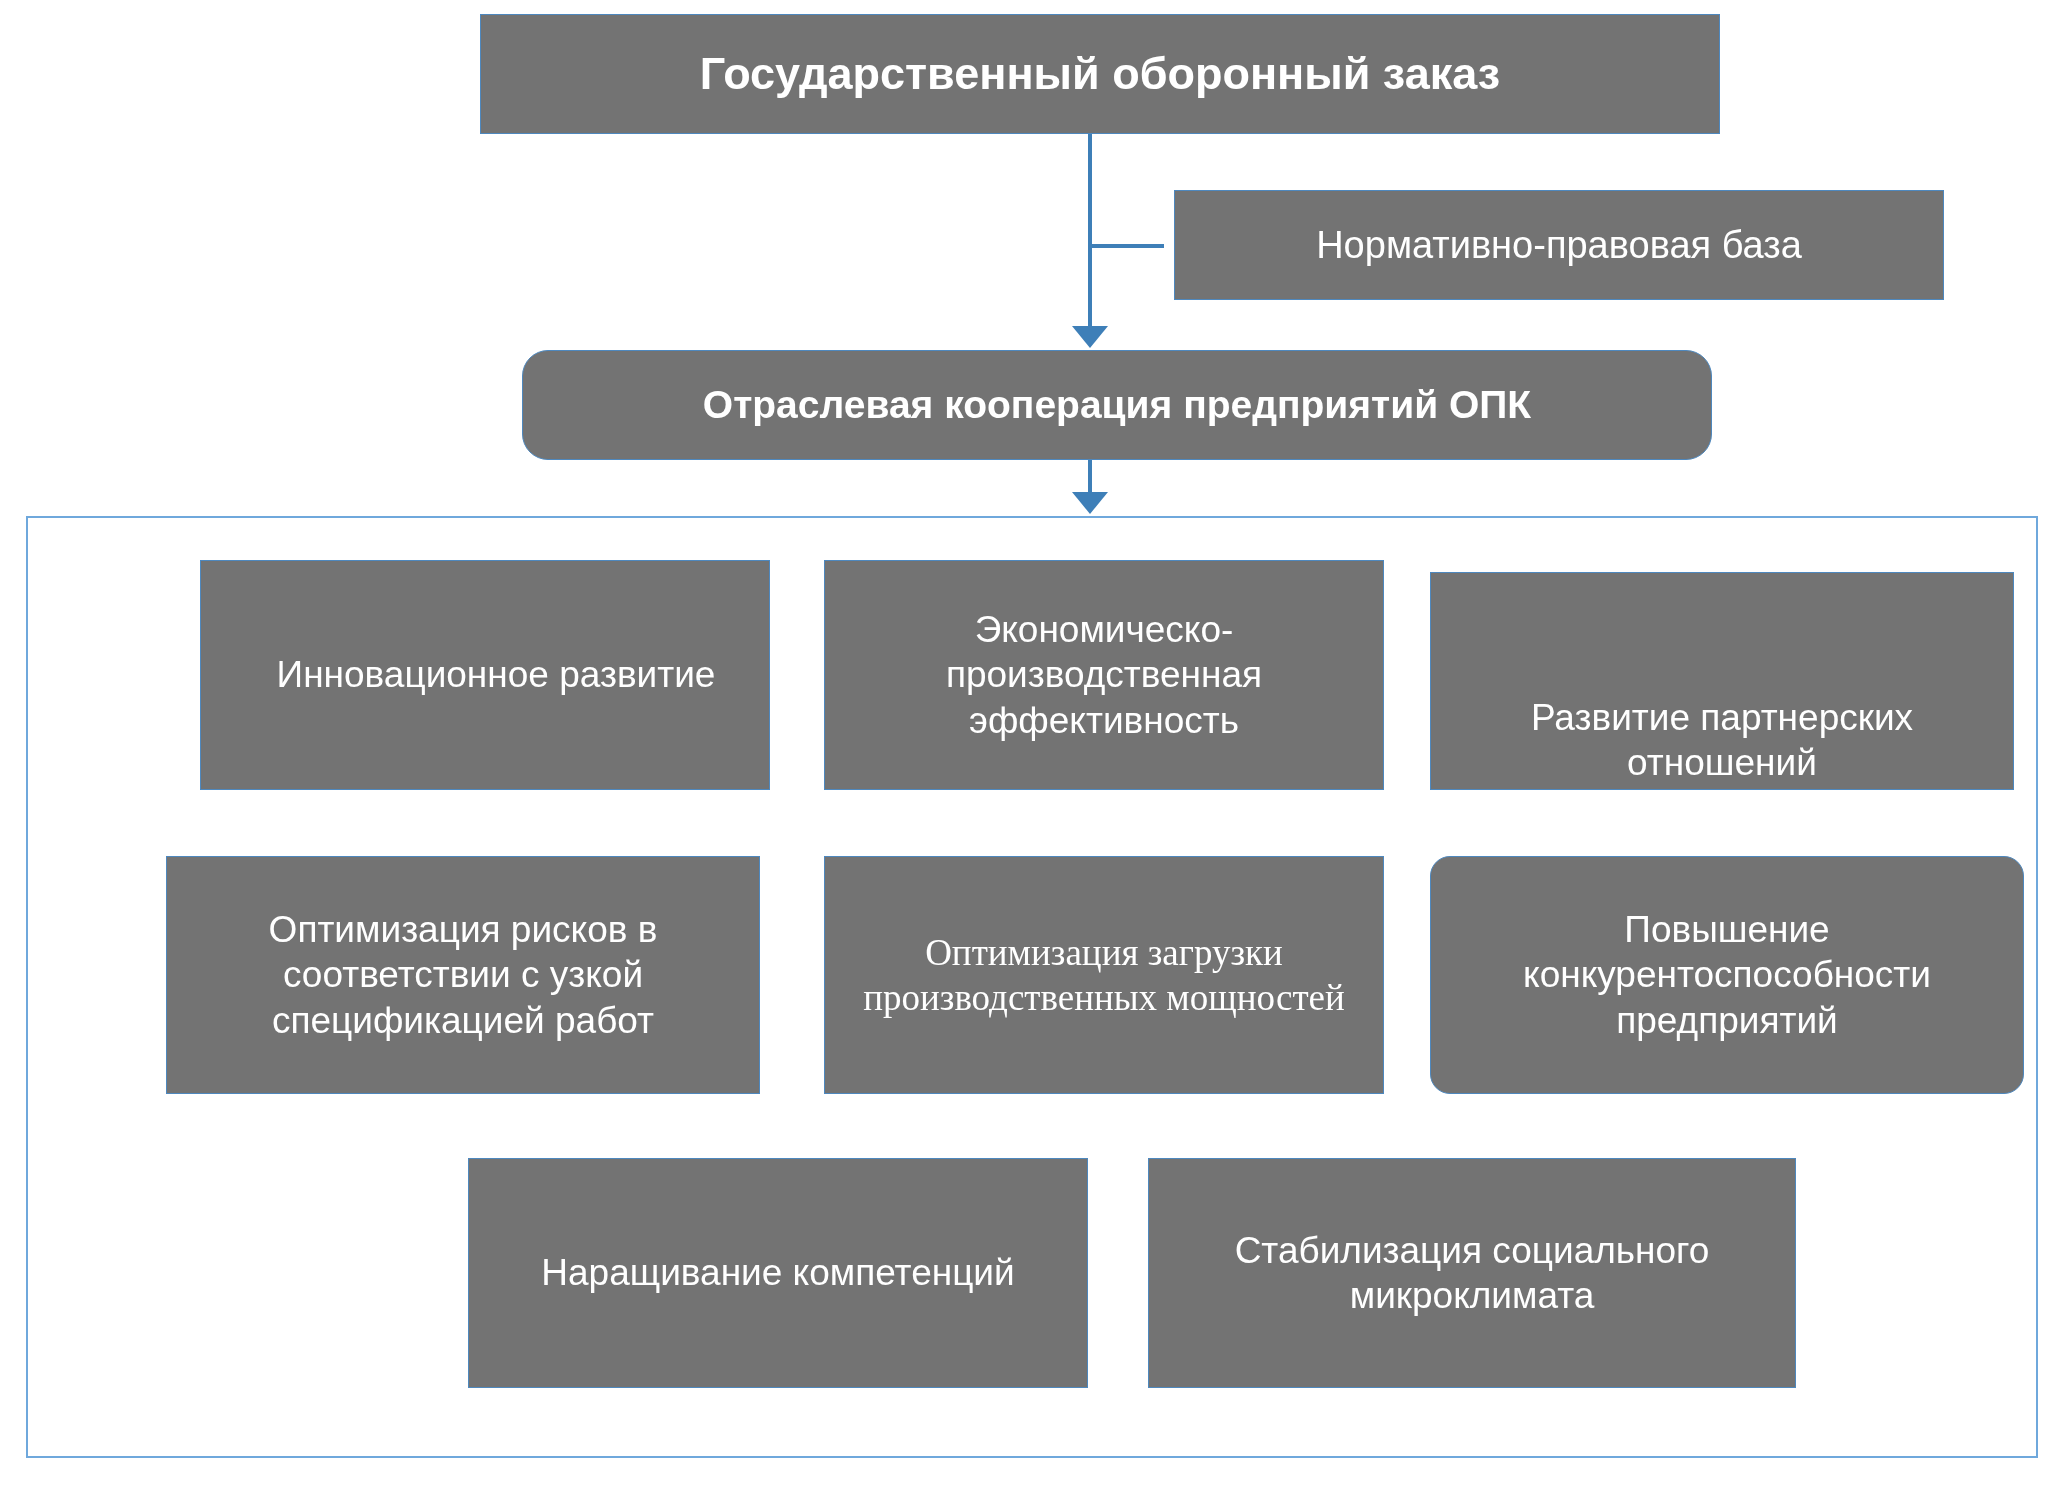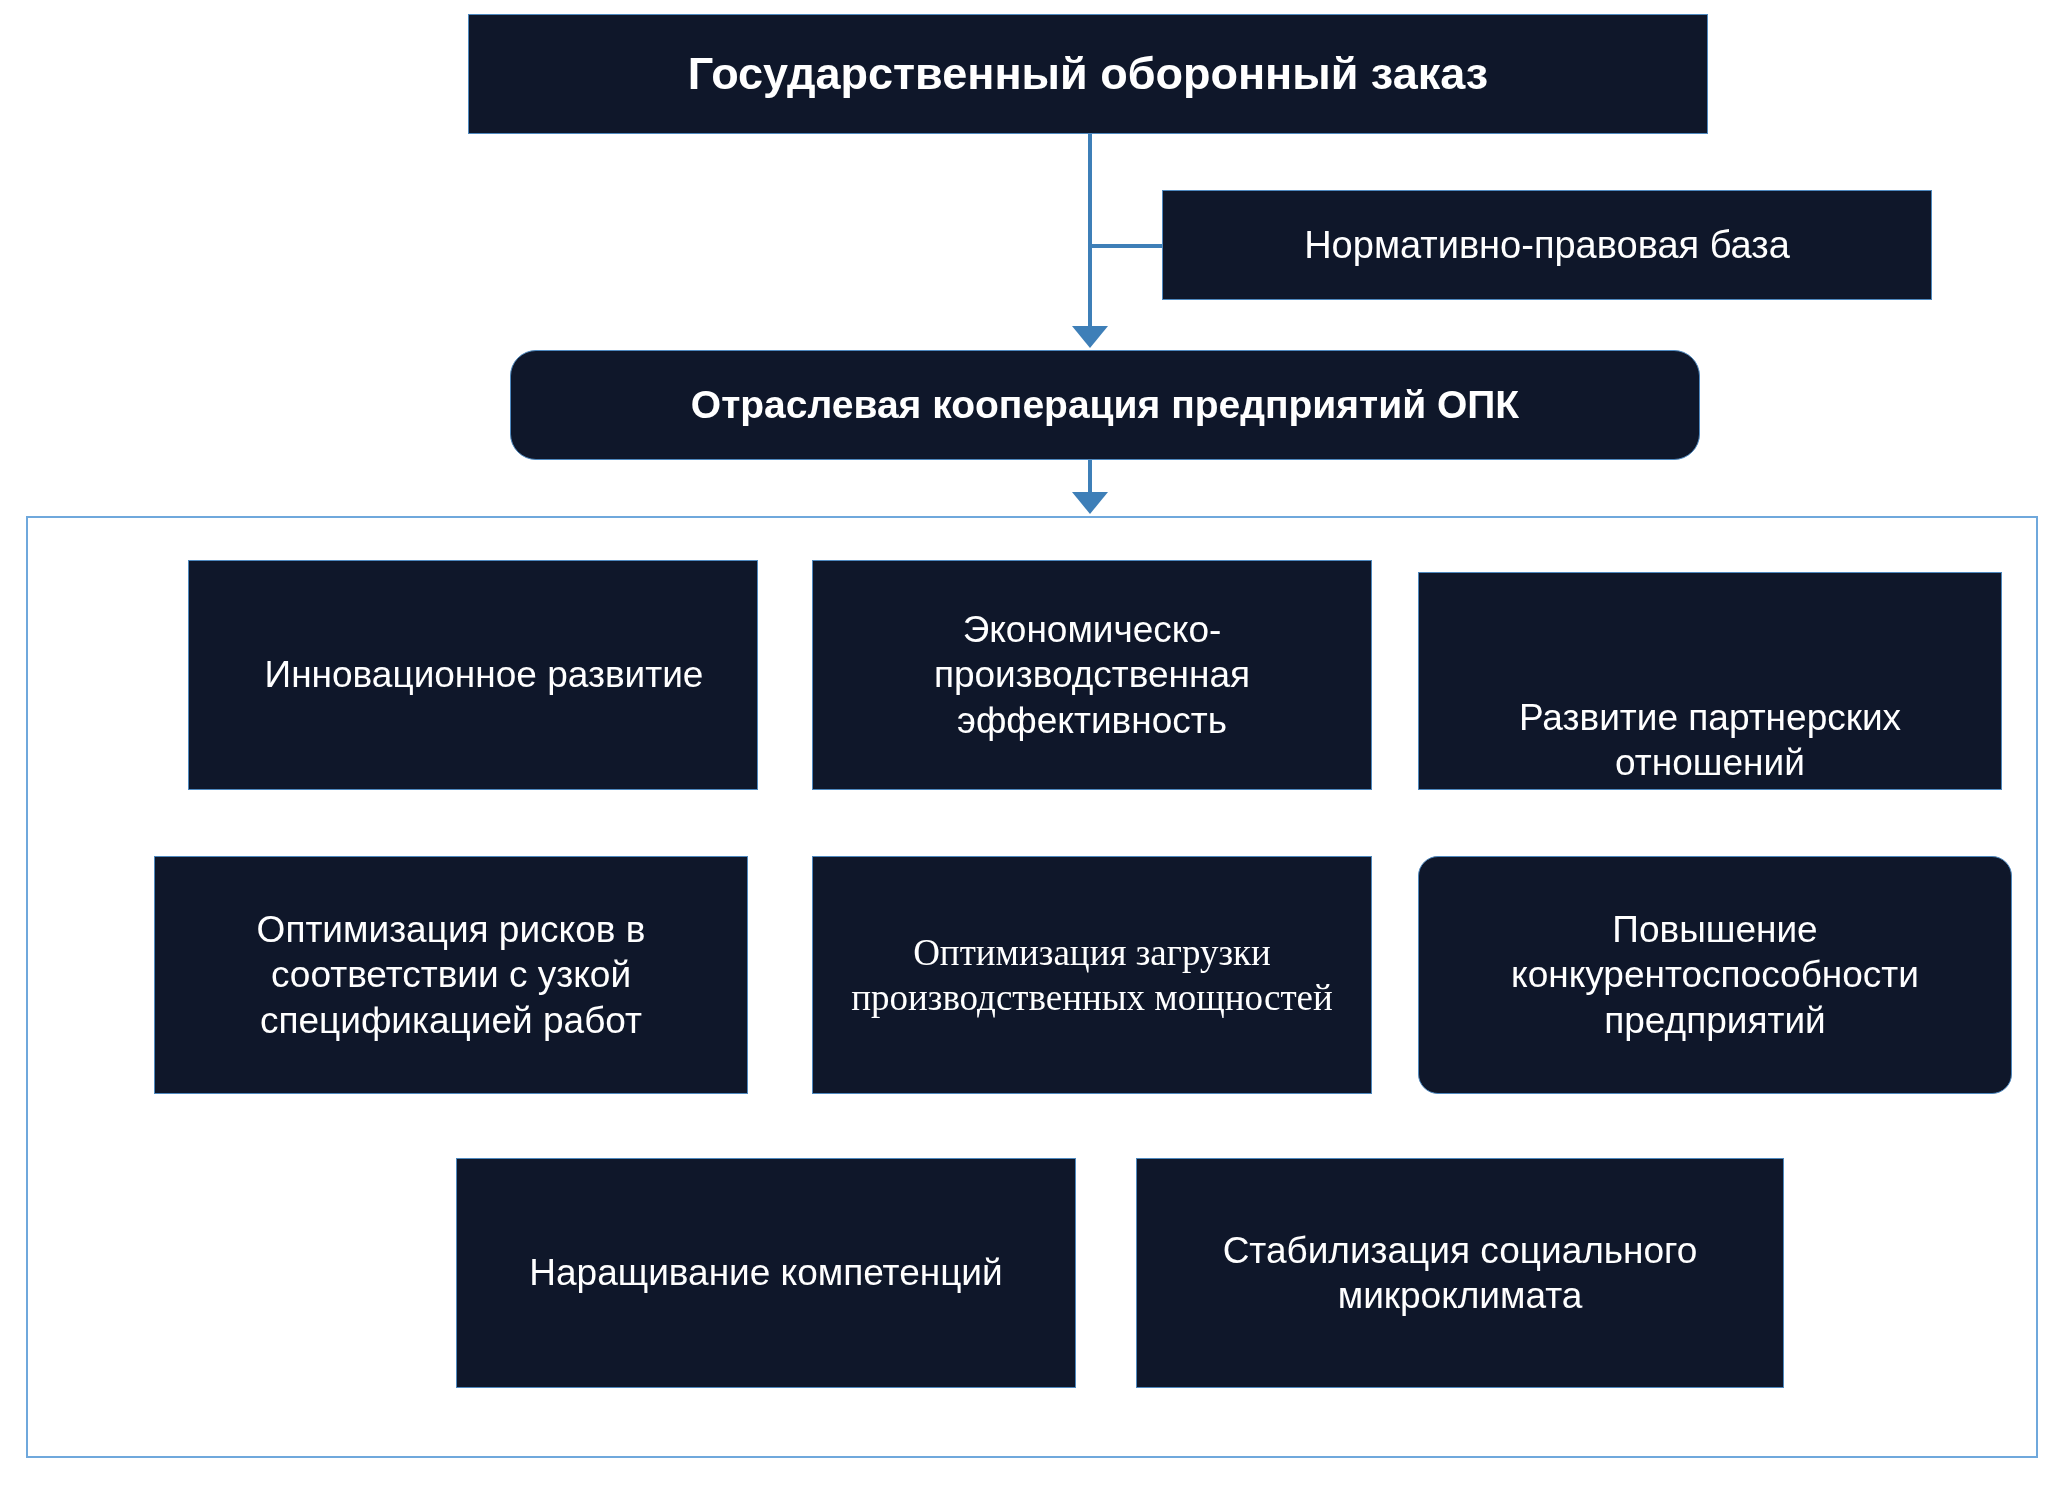--- a/index.html
+++ b/index.html
@@ -16,30 +16,31 @@
   }
 
   #canvas {
     position: relative;
     width: 2064px;
     height: 1485px;
   }
 
   .node {
     position: absolute;
-    background: #0f172a;
+    background: #737373;
     border: 1px solid #4E88BE;
     box-sizing: border-box;
     display: flex;
     align-items: center;
     justify-content: center;
     text-align: center;
     color: #ffffff;
     line-height: 1.22;
     padding: 4px 10px;
+    margin-left: 12px;
   }
 
   .node-top {
     font-size: 45px;
     font-weight: bold;
   }
 
   .node-mid {
     font-size: 39px;
     font-weight: bold;

